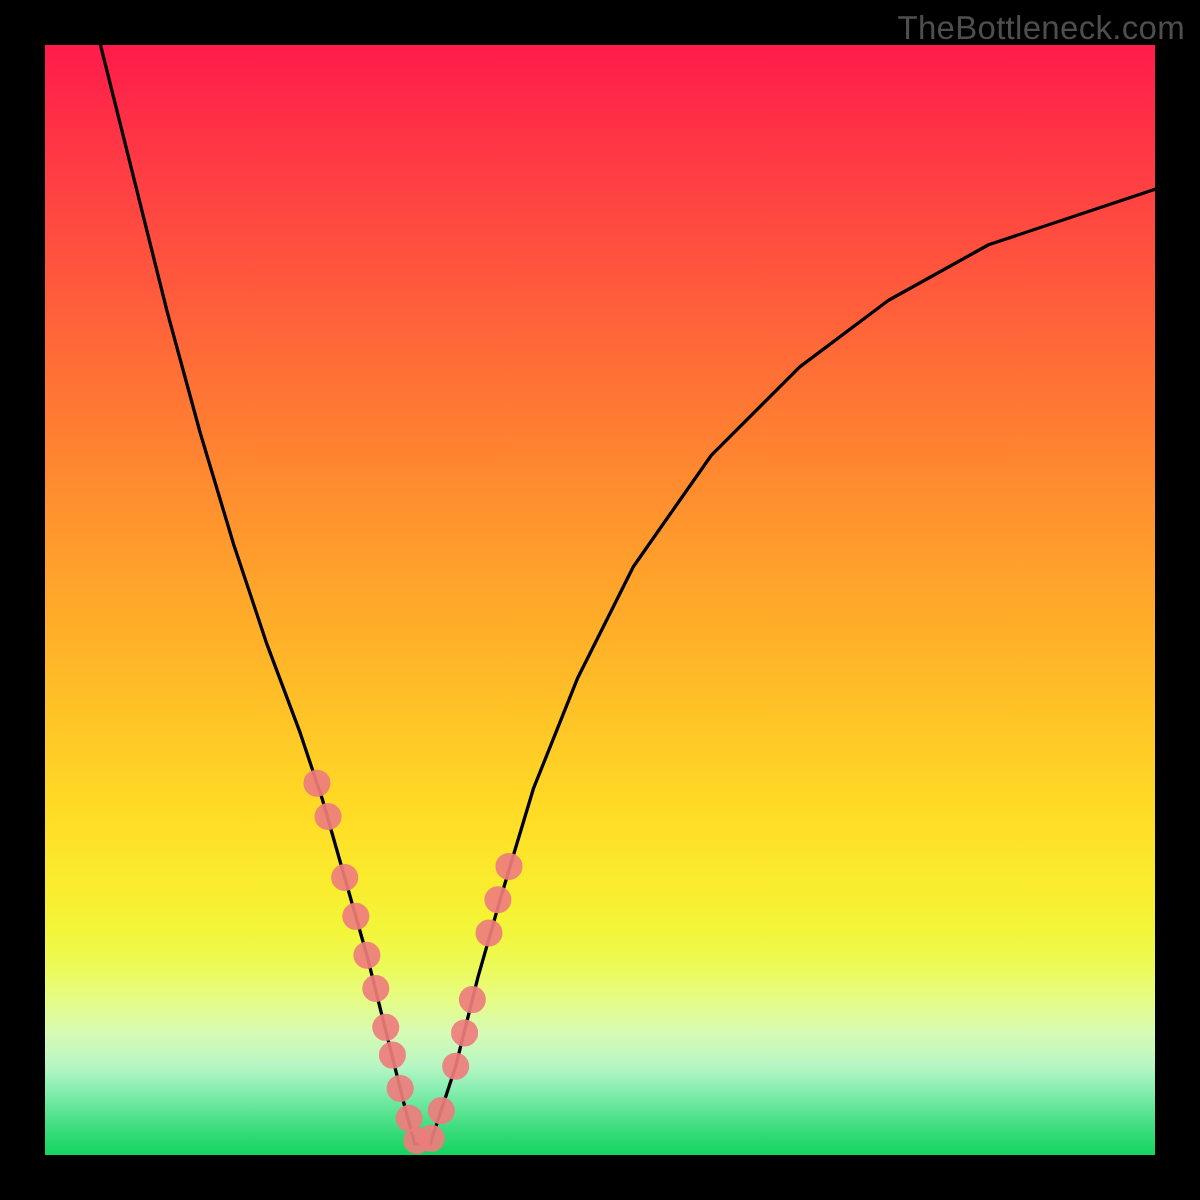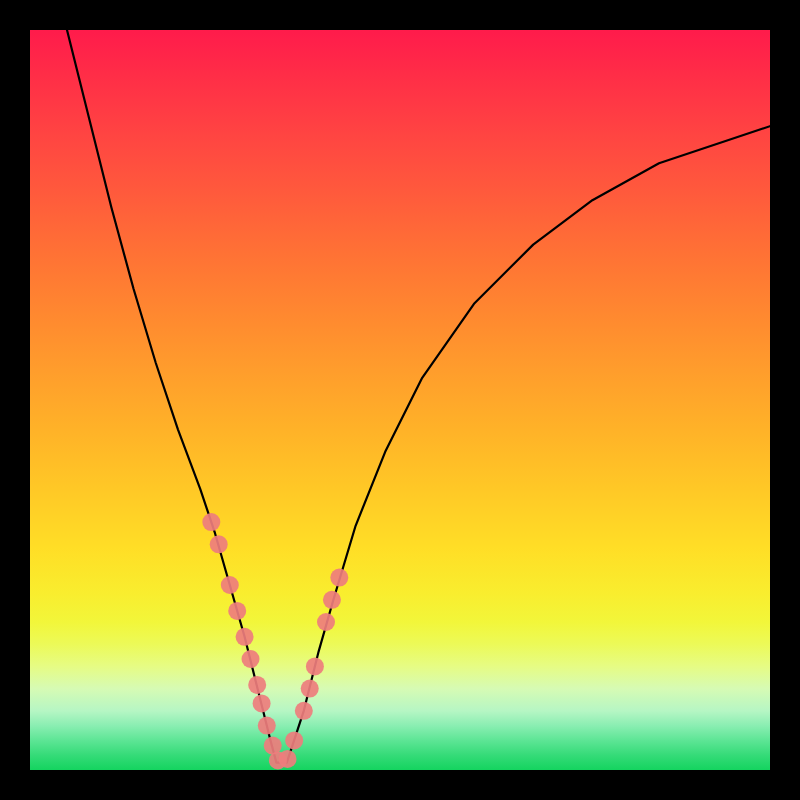--- a/index.html
+++ b/index.html
@@ -66,20 +66,21 @@
     font-size: 22px;
     font-weight: 400;
     letter-spacing: 0.2px;
     user-select: none;
   }
 </style>
 </head>
 <body>
 
 <div class="frame">
+  <div class="watermark">TheBottleneck.com</div>
   <div class="plot-area">
     <div class="gradient-bg"></div>
     <svg class="curve-svg" viewBox="0 0 740 740" preserveAspectRatio="none">
       <path id="curve-path" fill="none" stroke="#000000" stroke-width="2.2" stroke-linecap="round" stroke-linejoin="round" d="M37.00 0.00 L59.20 88.80 L81.40 177.60 L103.60 259.00 L125.80 333.00 L148.00 399.60 L170.20 458.80 L185.00 503.20 L199.80 555.00 L214.60 606.80 L225.70 651.20 L233.10 680.80 L240.50 710.40 L246.42 732.60 L256.78 732.60 L273.80 680.80 L288.60 621.60 L303.40 569.80 L325.60 495.80 L355.20 421.80 L392.20 347.80 L444.00 273.80 L503.20 214.60 L562.40 170.20 L629.00 133.20 L695.60 111.00 L740.00 96.20"></path>
       <g id="marker-group">
           <circle cx="181.30" cy="492.10" r="9" fill="#ee7d7d" fill-opacity="0.92"></circle>
           <circle cx="188.70" cy="514.30" r="9" fill="#ee7d7d" fill-opacity="0.92"></circle>
           <circle cx="199.80" cy="555.00" r="9" fill="#ee7d7d" fill-opacity="0.92"></circle>
           <circle cx="207.20" cy="580.90" r="9" fill="#ee7d7d" fill-opacity="0.92"></circle>
           <circle cx="214.60" cy="606.80" r="9" fill="#ee7d7d" fill-opacity="0.92"></circle>

